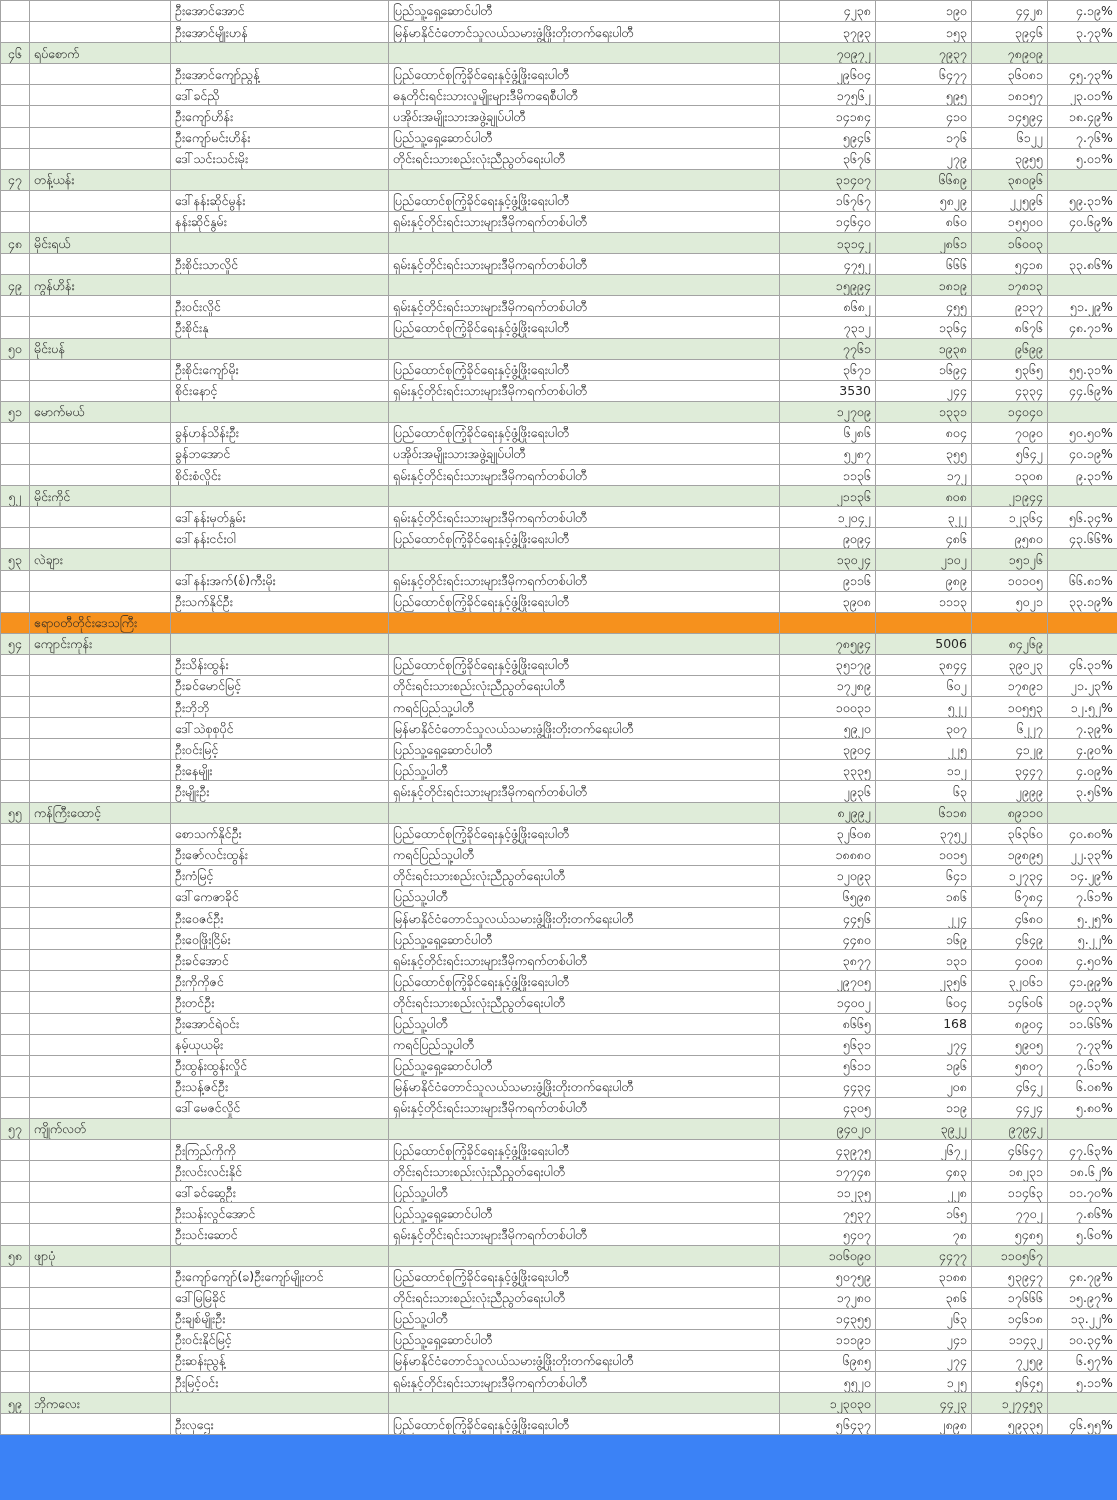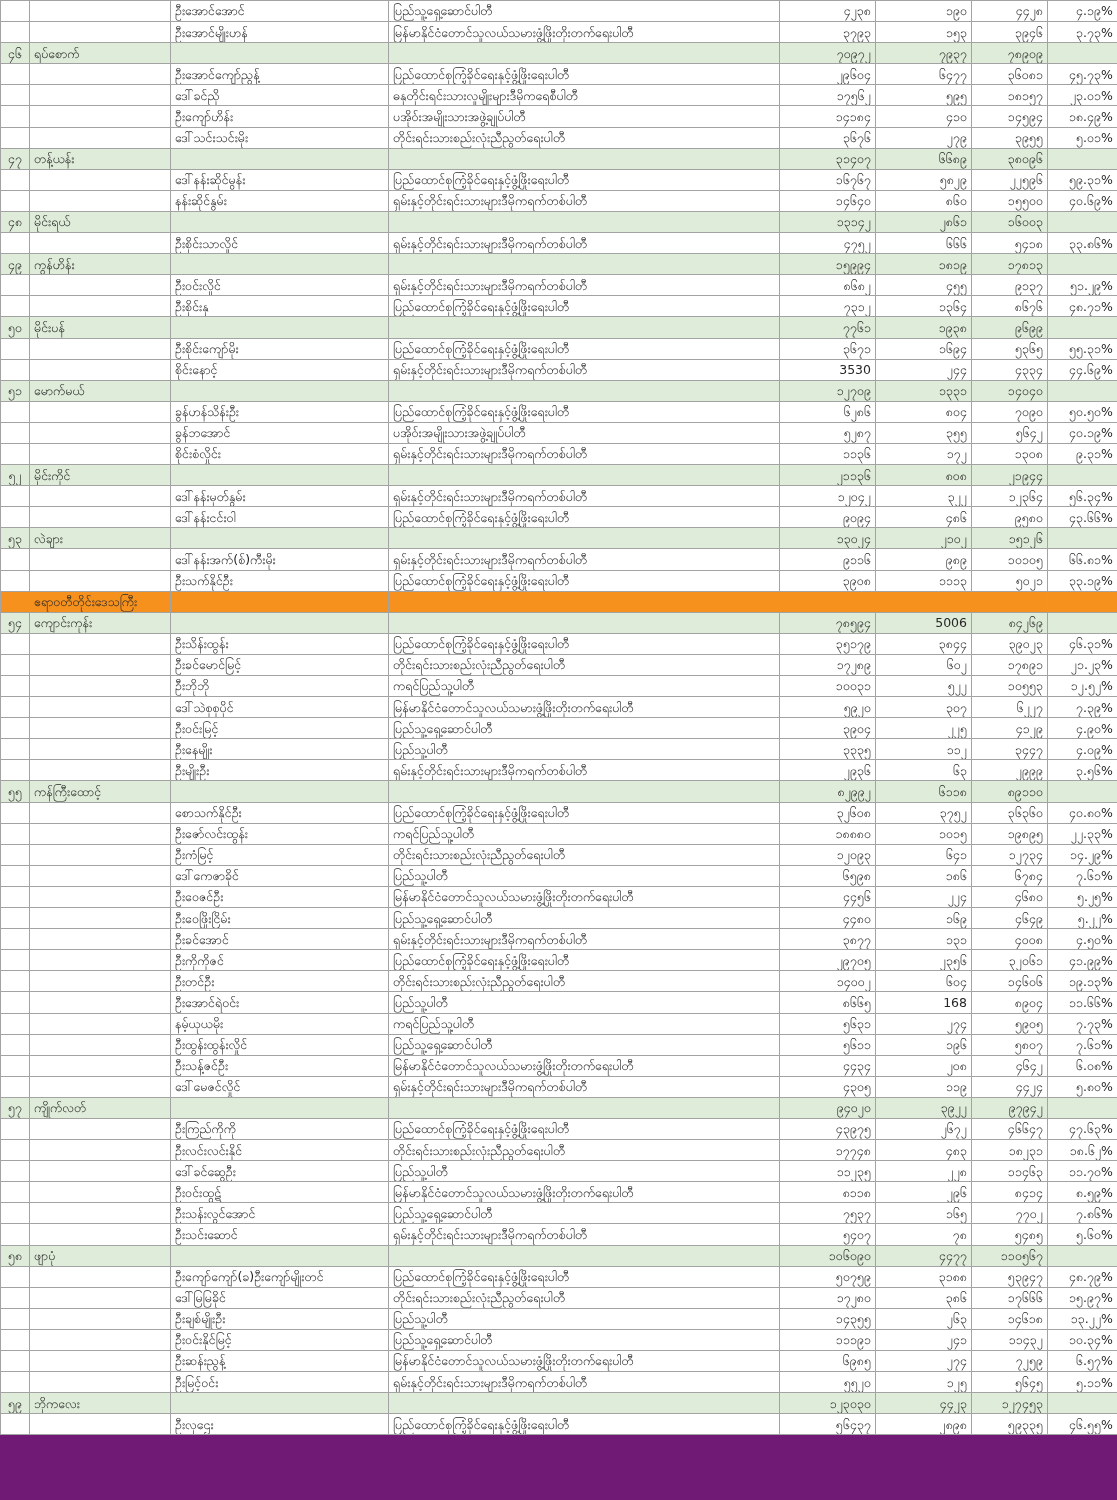--- a/index.html
+++ b/index.html
@@ -1,17 +1,17 @@
 <!DOCTYPE html>
 <html><head>
 <meta charset="utf-8">
 <style>
   html, body { margin: 0; padding: 0; background: #ffffff; }
   .sheet {
-    width: 1117px; height: 1500px; overflow: hidden; background: #701a75;
+    width: 1117px; height: 1500px; overflow: hidden; background: #3b82f6;
   }
   table.results {
     border-collapse: collapse; table-layout: fixed; width: 1117px;
     font-family: "DejaVu Sans", "Liberation Sans", sans-serif;
     font-size: 12.5px; color: #262626;
   }
   table.results tr { height: 21.1px; }
   table.results td {
     border: 1px solid #a3a3a3;
     padding: 0 4px;
@@ -100,20 +100,30 @@
           <td class="c-cand">ဦးကျော်ဟိန်း</td>
           <td class="c-party">ပအိုဝ်းအမျိုးသားအဖွဲ့ချုပ်ပါတီ</td>
           <td class="c-num">၁၄၁၈၄</td>
           <td class="c-num">၄၁၀</td>
           <td class="c-num">၁၄၅၉၄</td>
           <td class="c-num">၁၈.၄၉%</td>
         </tr>
         <tr class="candidate">
           <td class="c-no"></td>
           <td class="c-town"></td>
+          <td class="c-cand">ဦးကျော်မင်းဟိန်း</td>
+          <td class="c-party">ပြည်သူ့ရှေ့ဆောင်ပါတီ</td>
+          <td class="c-num">၅၉၄၆</td>
+          <td class="c-num">၁၇၆</td>
+          <td class="c-num">၆၁၂၂</td>
+          <td class="c-num">၇.၇၆%</td>
+        </tr>
+        <tr class="candidate">
+          <td class="c-no"></td>
+          <td class="c-town"></td>
           <td class="c-cand">ဒေါ်သင်းသင်းမိုး</td>
           <td class="c-party">တိုင်းရင်းသားစည်းလုံးညီညွတ်ရေးပါတီ</td>
           <td class="c-num">၃၆၇၆</td>
           <td class="c-num">၂၇၉</td>
           <td class="c-num">၃၉၅၅</td>
           <td class="c-num">၅.၀၁%</td>
         </tr>
         <tr class="township">
           <td class="c-no">၄၇</td>
           <td class="c-town">တန့်ယန်း</td>
@@ -600,30 +610,20 @@
           <td class="c-cand">ဒေါ်ခင်ဆွေဦး</td>
           <td class="c-party">ပြည်သူ့ပါတီ</td>
           <td class="c-num">၁၁၂၃၅</td>
           <td class="c-num">၂၂၈</td>
           <td class="c-num">၁၁၄၆၃</td>
           <td class="c-num">၁၁.၇၀%</td>
         </tr>
         <tr class="candidate">
           <td class="c-no"></td>
           <td class="c-town"></td>
-          <td class="c-cand">ဦးဝင်းထွဋ်</td>
-          <td class="c-party">မြန်မာနိုင်ငံတောင်သူလယ်သမားဖွံ့ဖြိုးတိုးတက်ရေးပါတီ</td>
-          <td class="c-num">၈၁၁၈</td>
-          <td class="c-num">၂၉၆</td>
-          <td class="c-num">၈၄၁၄</td>
-          <td class="c-num">၈.၅၉%</td>
-        </tr>
-        <tr class="candidate">
-          <td class="c-no"></td>
-          <td class="c-town"></td>
           <td class="c-cand">ဦးသန်းလွင်အောင်</td>
           <td class="c-party">ပြည်သူ့ရှေ့ဆောင်ပါတီ</td>
           <td class="c-num">၇၅၃၇</td>
           <td class="c-num">၁၆၅</td>
           <td class="c-num">၇၇၀၂</td>
           <td class="c-num">၇.၈၆%</td>
         </tr>
         <tr class="candidate">
           <td class="c-no"></td>
           <td class="c-town"></td>

